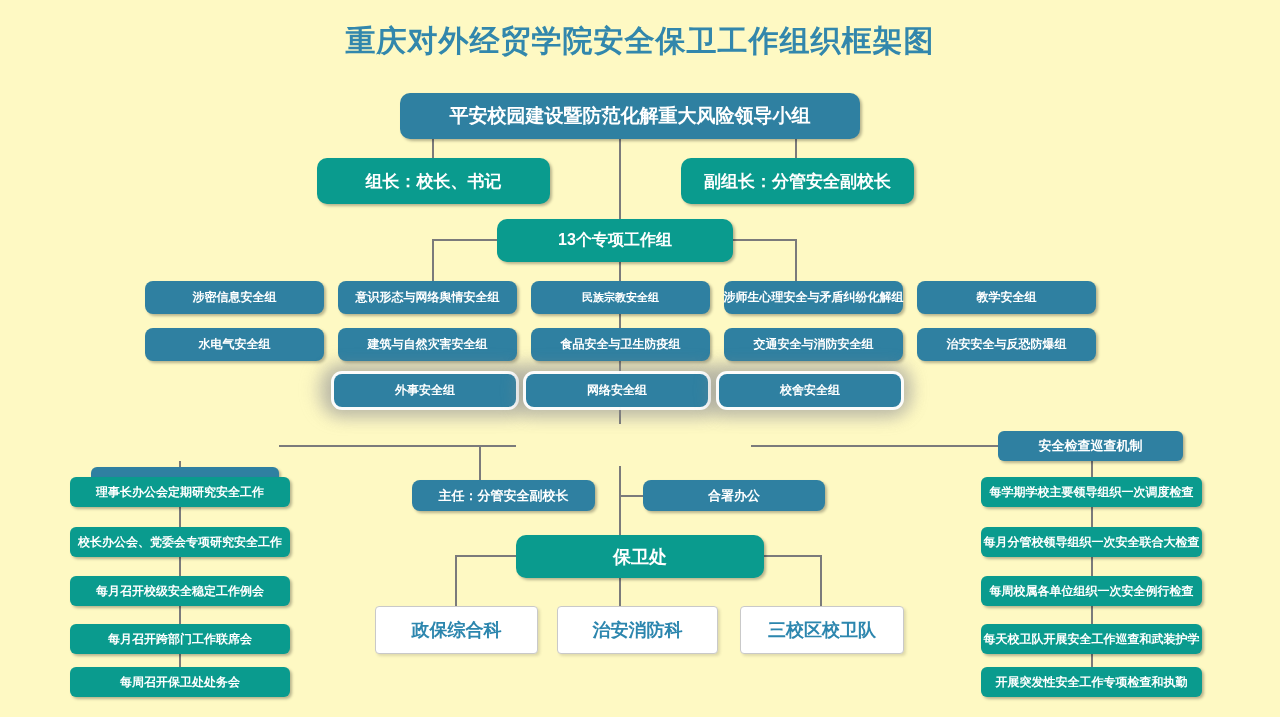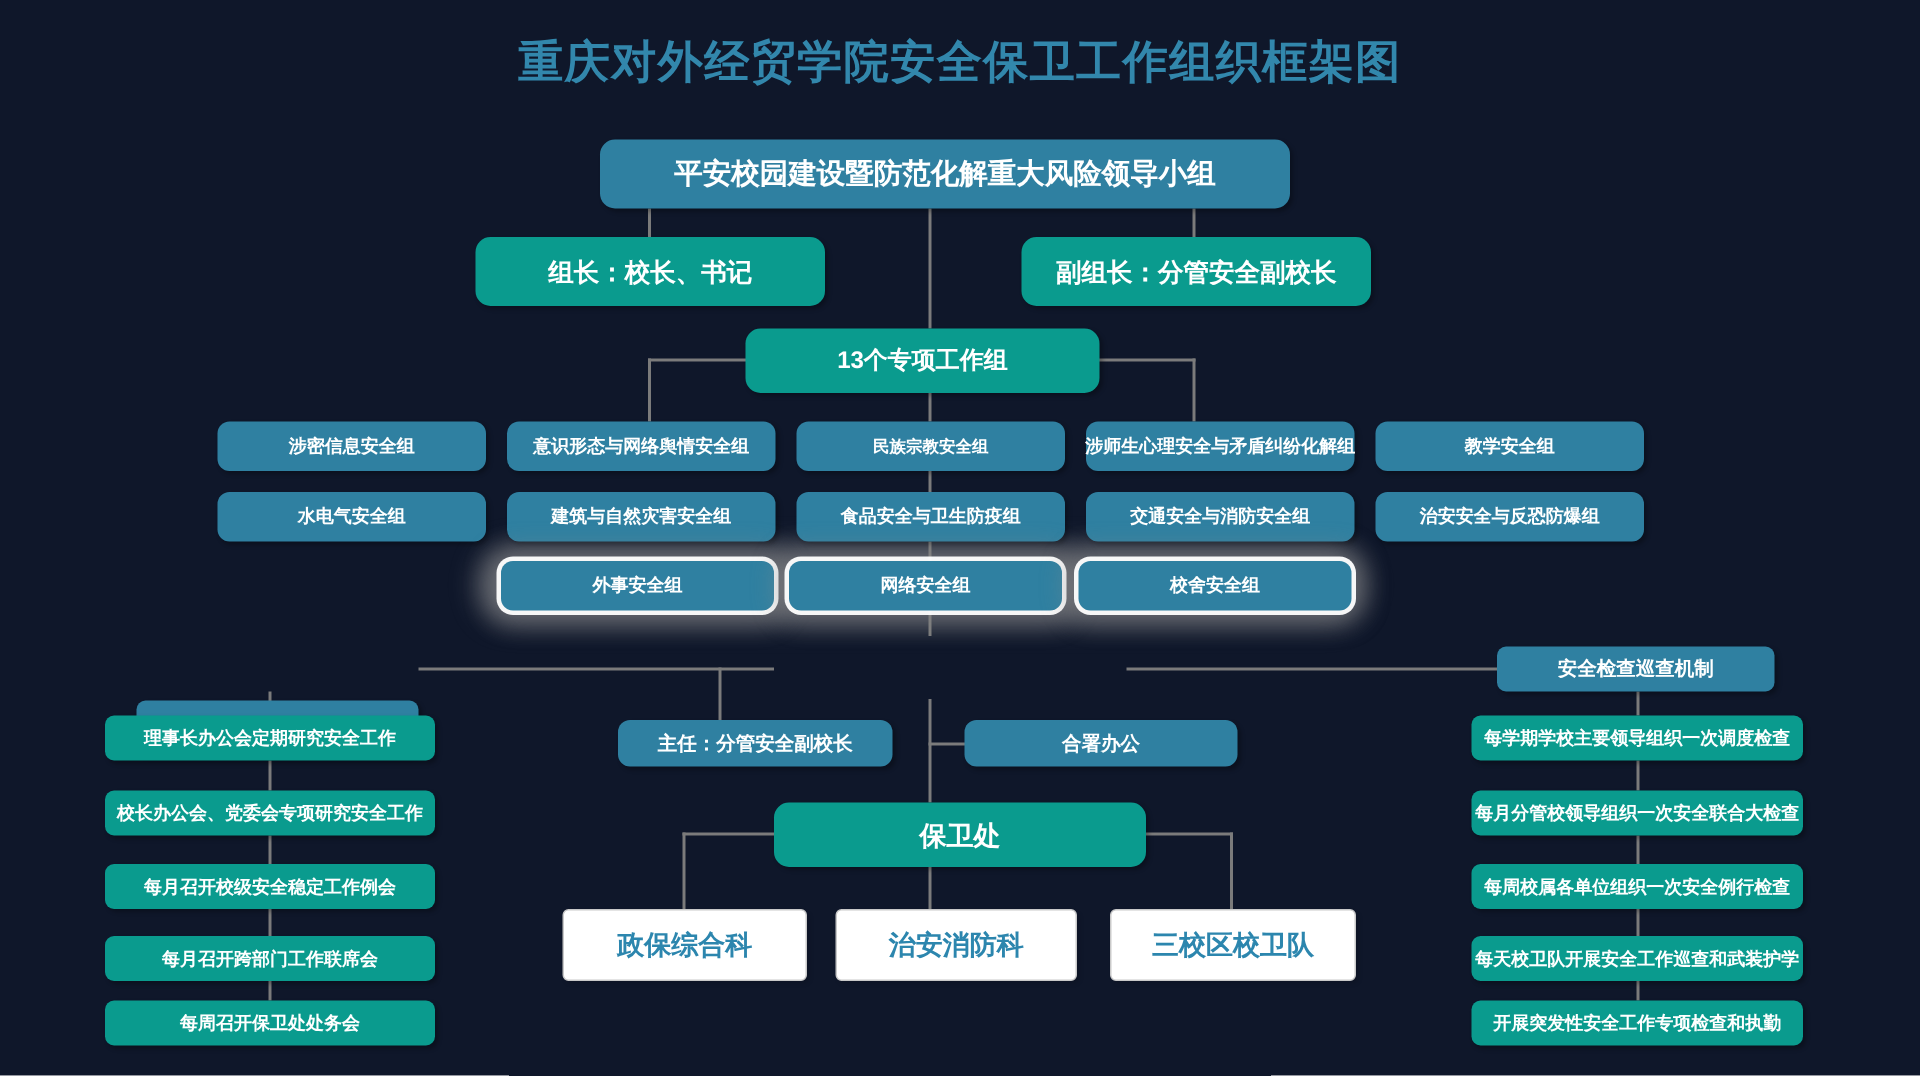--- a/index.html
+++ b/index.html
@@ -1,17 +1,17 @@
 <!DOCTYPE html>
 <html><head>
 <meta charset="utf-8">
 <style>
   html,body { margin:0; padding:0; background:#ffffff; }
   #canvas {
-    position:relative; width:1280px; height:717px; background:#0f172a;
+    position:relative; width:1280px; height:717px; background:#fef9c3;
     overflow:hidden; font-family:"Liberation Sans", sans-serif;
   }
   .page-title {
     position:absolute; left:0; right:0; top:21px; text-align:center;
     font-size:30px; font-weight:bold; color:#3287ac; letter-spacing:1px; z-index:3;
   }
   .box {
     position:absolute; display:flex; align-items:center; justify-content:center;
     color:#ffffff; font-weight:bold; text-align:center; white-space:nowrap;
     box-shadow:2px 2px 3px rgba(0,0,0,0.28); z-index:3; box-sizing:border-box;

